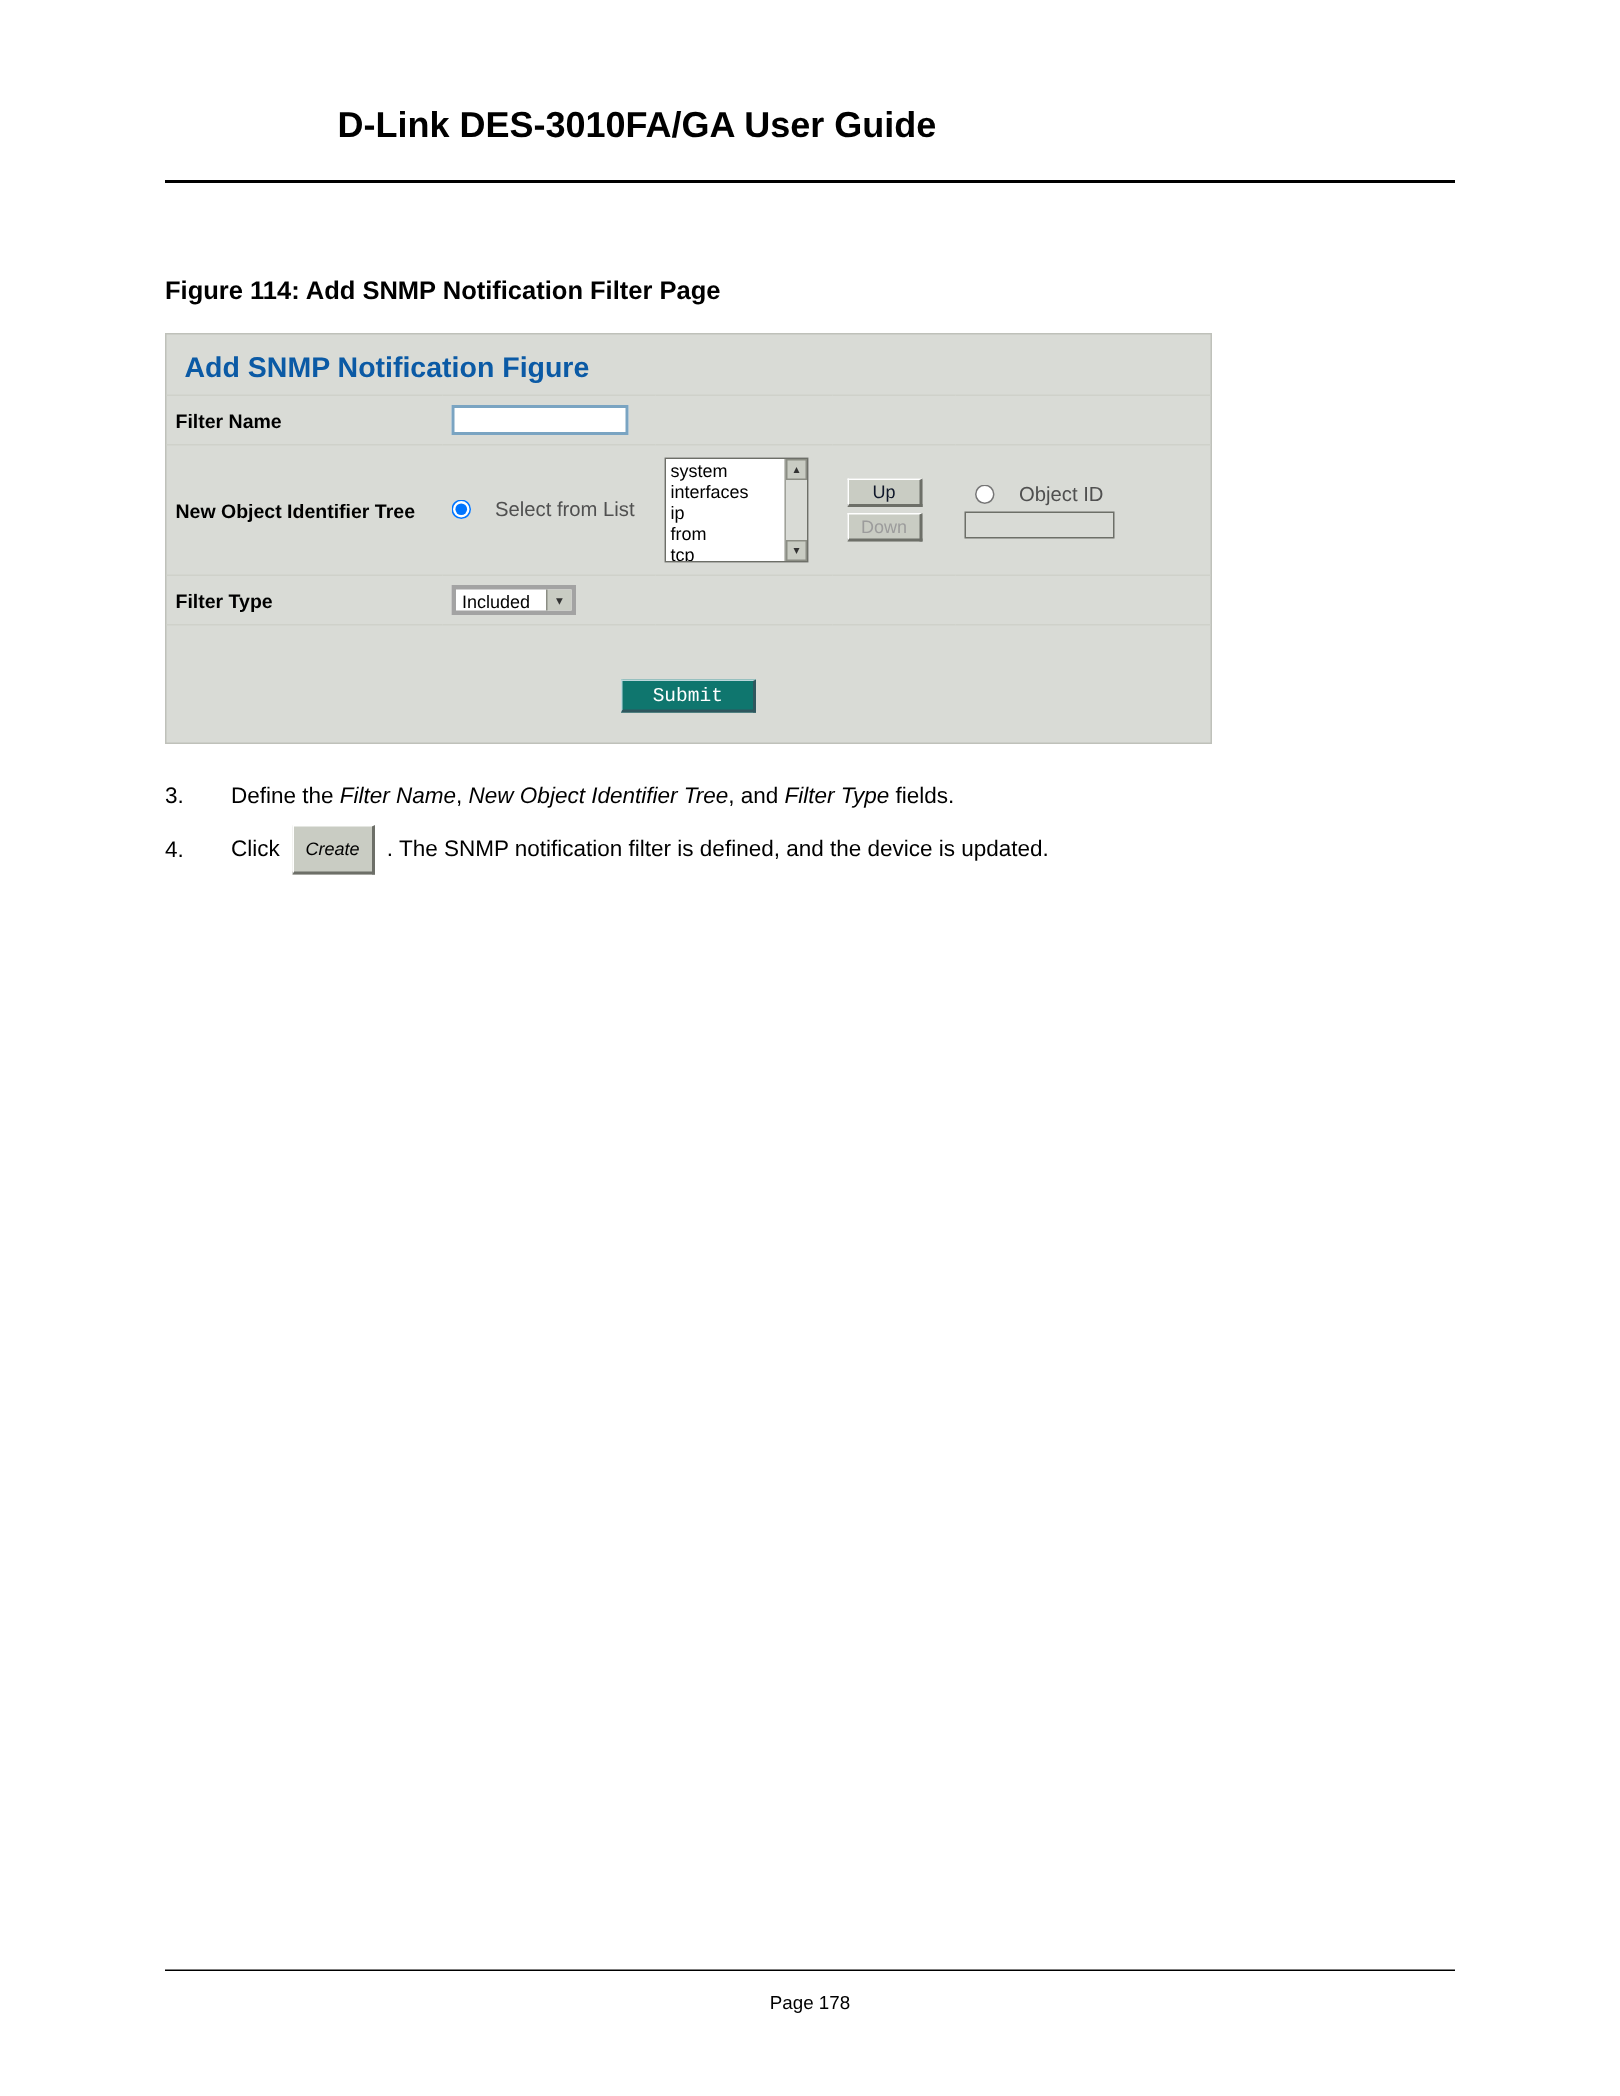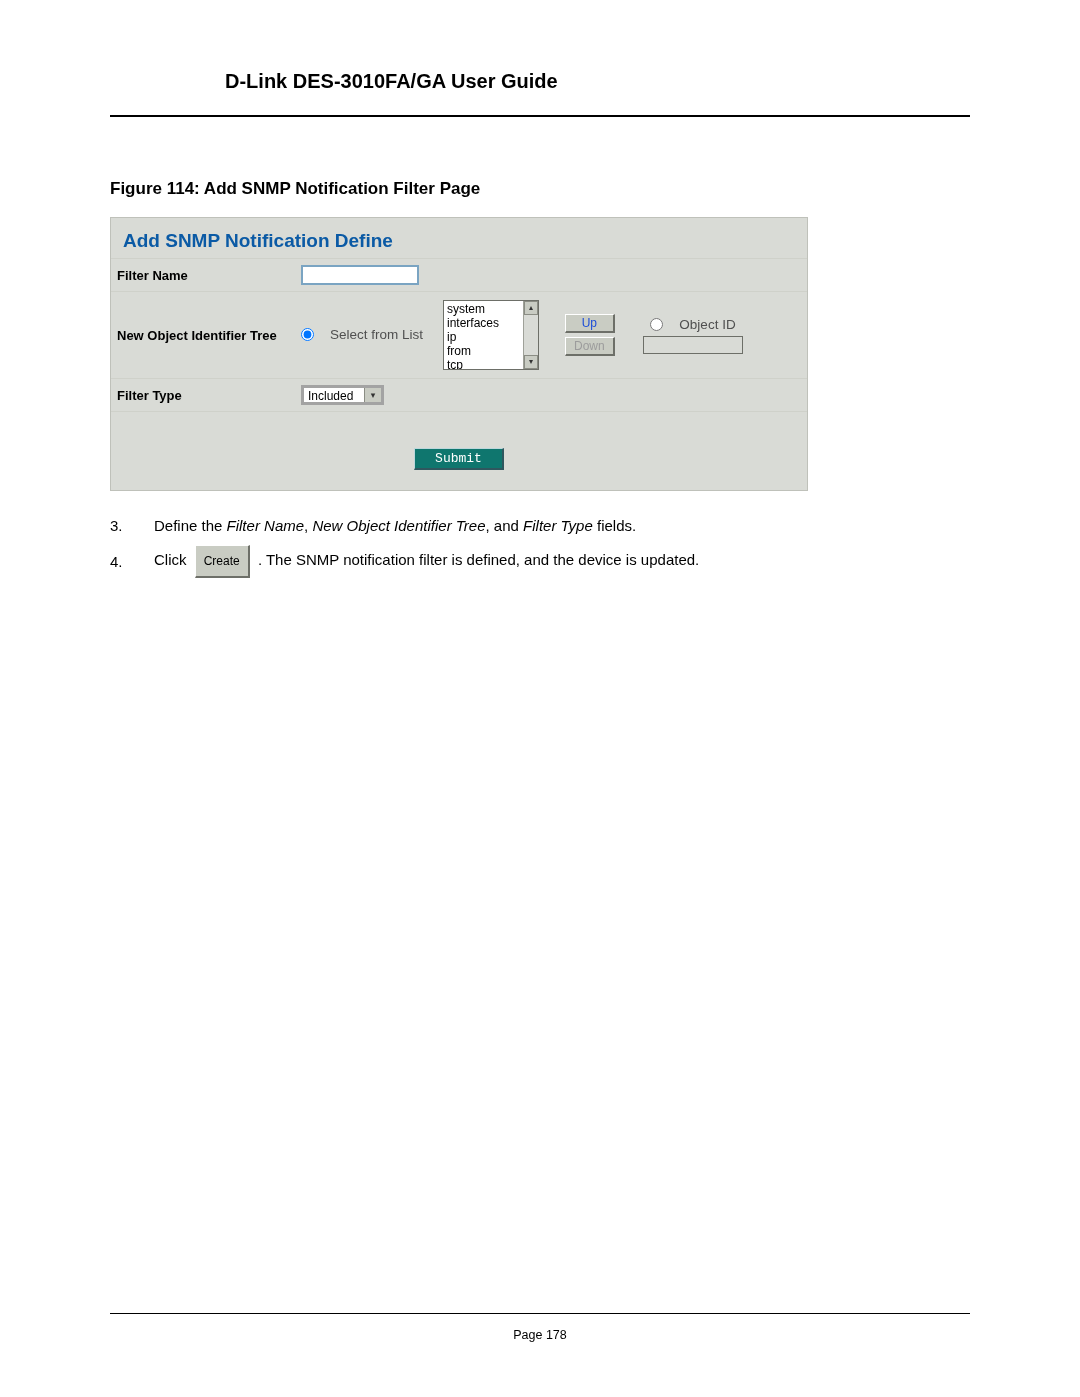--- a/index.html
+++ b/index.html
@@ -10,21 +10,21 @@
     color: #000;
   }
   .page {
     width: 1080px;
     height: 1397px;
     position: relative;
     box-sizing: border-box;
     padding: 70px 110px 0 110px;
   }
   .doc-header {
-    font-size: 20px;
+    font-size: 24px;
     font-weight: bold;
     padding: 0 0 22px 115px;
   }
   .hr-top {
     border: none;
     border-top: 2px solid #000;
     margin: 0;
   }
   .figure-caption {
     font-size: 17px;
@@ -135,21 +135,21 @@
 
   .btn95 {
     display: inline-block;
     background: #c9ccc3;
     border-top: 1px solid #fff;
     border-left: 1px solid #fff;
     border-bottom: 2px solid #6d6f68;
     border-right: 2px solid #6d6f68;
     font-size: 12px;
     padding: 1px 8px;
-    color: #1d4ed8;
+    color: #0f172a;
     cursor: pointer;
     min-width: 38px;
     text-align: center;
     box-sizing: border-box;
   }
   .btn95.disabled { color: #9c9c9c; cursor: default; }
   .updown {
     display: inline-flex;
     flex-direction: column;
     gap: 4px;
@@ -236,20 +236,21 @@
     display: inline-block;
     background: #c9ccc3;
     border-top: 1px solid #fff;
     border-left: 1px solid #fff;
     border-bottom: 2px solid #6d6f68;
     border-right: 2px solid #6d6f68;
     font-size: 12px;
     padding: 2px 8px;
     margin: 0 4px;
     vertical-align: middle;
+    font-style: italic;
   }
 
   .footer {
     position: absolute;
     bottom: 55px;
     left: 0;
     width: 100%;
     text-align: center;
     font-size: 12.5px;
   }
@@ -263,21 +264,21 @@
 <body>
 
 <div class="page">
 
   <div class="doc-header">D-Link DES-3010FA/GA User Guide</div>
   <hr class="hr-top">
 
   <div class="figure-caption">Figure 114: Add SNMP Notification Filter Page</div>
 
   <div class="snmp-panel">
-    <div class="snmp-title">Add SNMP Notification Define</div>
+    <div class="snmp-title">Add SNMP Notification Figure</div>
 
     <table class="form-table">
 
       <tbody>
           <tr>
         <td class="label-cell">Filter Name</td>
         <td colspan="4">
           <input type="text" class="text-input thick" style="">
         </td>
       </tr>

